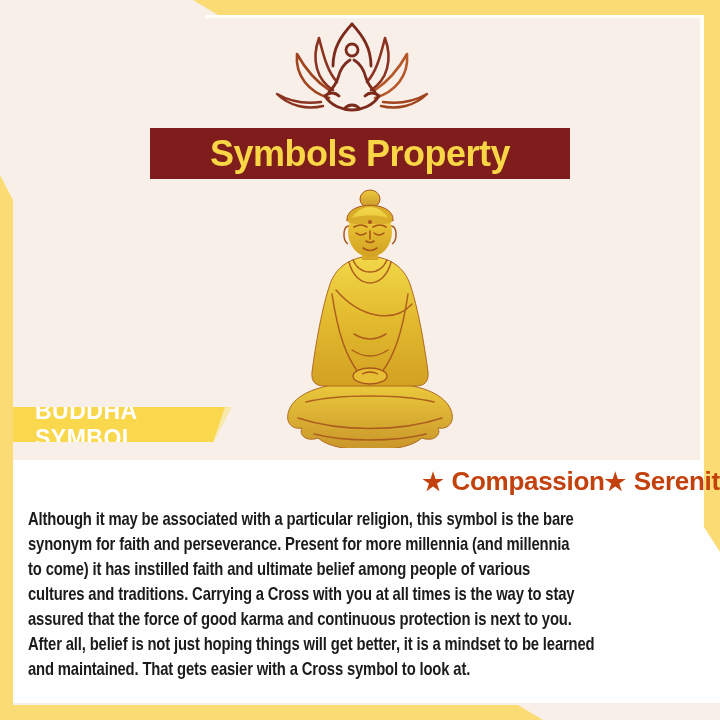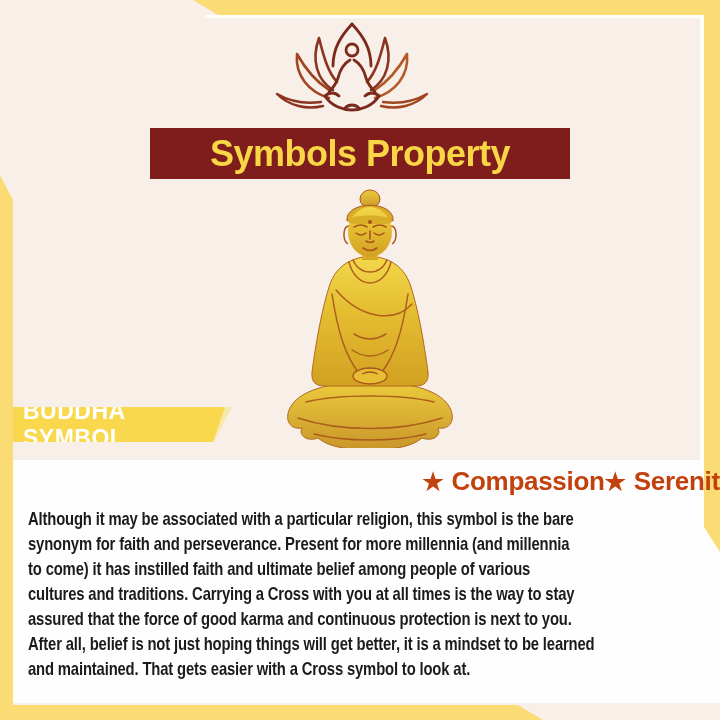--- a/index.html
+++ b/index.html
@@ -35,21 +35,21 @@
   }
   .title-text { font-size: 36px; font-weight: 700; letter-spacing: -0.5px; color: #f8d645; }
   
   .buddha-wrap { position: absolute; top: 186px; left: 270px; width: 200px; height: 262px; }
   
   .label-fold { position: absolute; left: 206px; top: 407px; width: 26px; height: 35px;
     background: #f7e9ac; clip-path: polygon(0 0, 100% 0, 30% 100%, 0 100%); }
   .symbol-label {
     position: absolute; left: 13px; top: 407px; width: 212px; height: 35px;
     background: #fad84e; clip-path: polygon(0 0, 100% 0, calc(100% - 12px) 100%, 0 100%);
-    display: flex; align-items: center; padding-left: 10px;
+    display: flex; align-items: center; padding-left: 22px;
     color: #ffffff; font-size: 23px; font-weight: 700; letter-spacing: 0.5px;
   }
   
   .props-heading {
     position: absolute; top: 466px; left: 14px; width: 720px; text-align: right;
     color: #c2410c; font-size: 26px; font-weight: 700; letter-spacing: -0.3px;
   }
   .props-heading .star { font-size: 24px; }
   .props-heading .gap { display: inline-block; width: 8px; }
   

